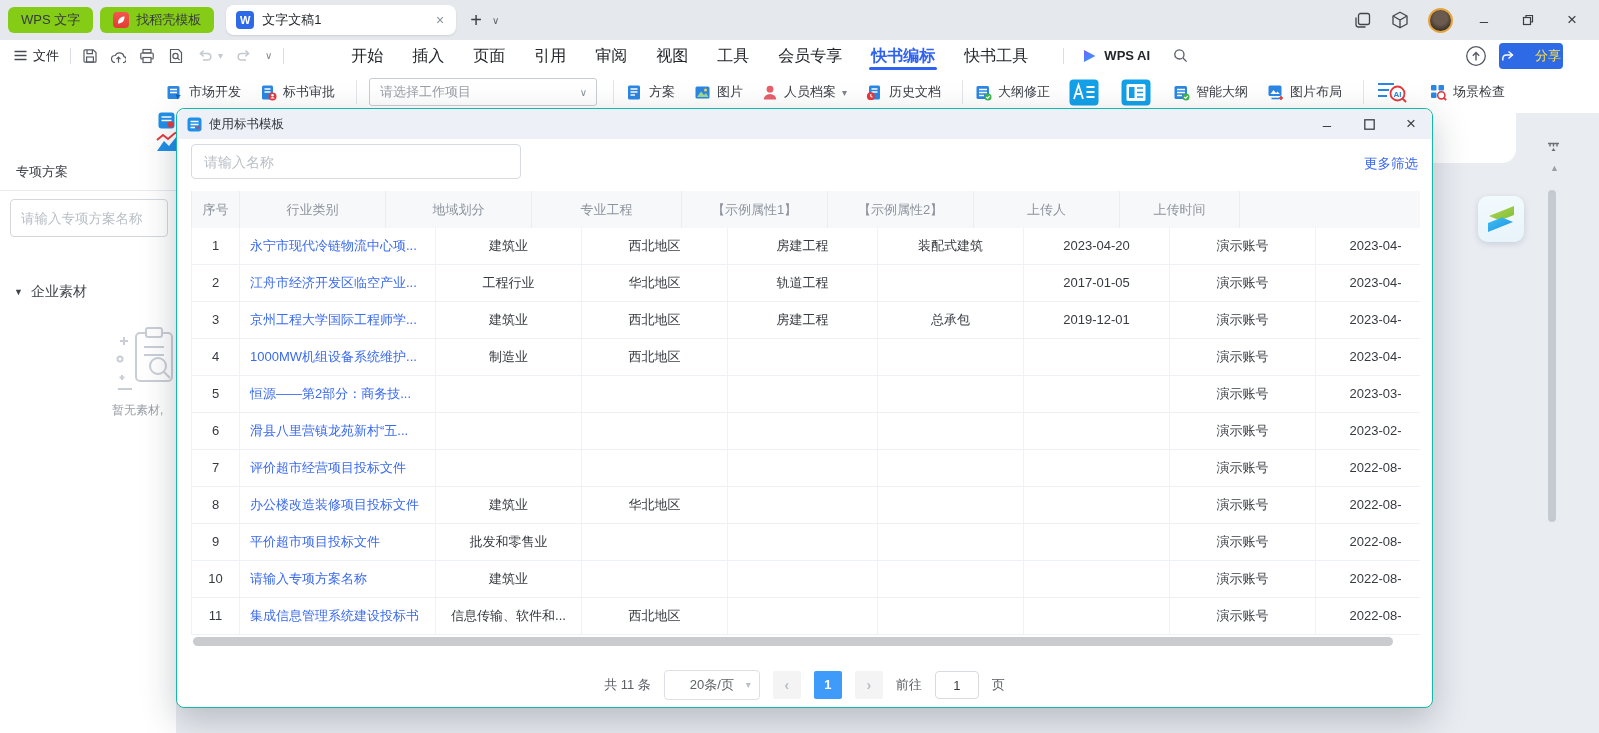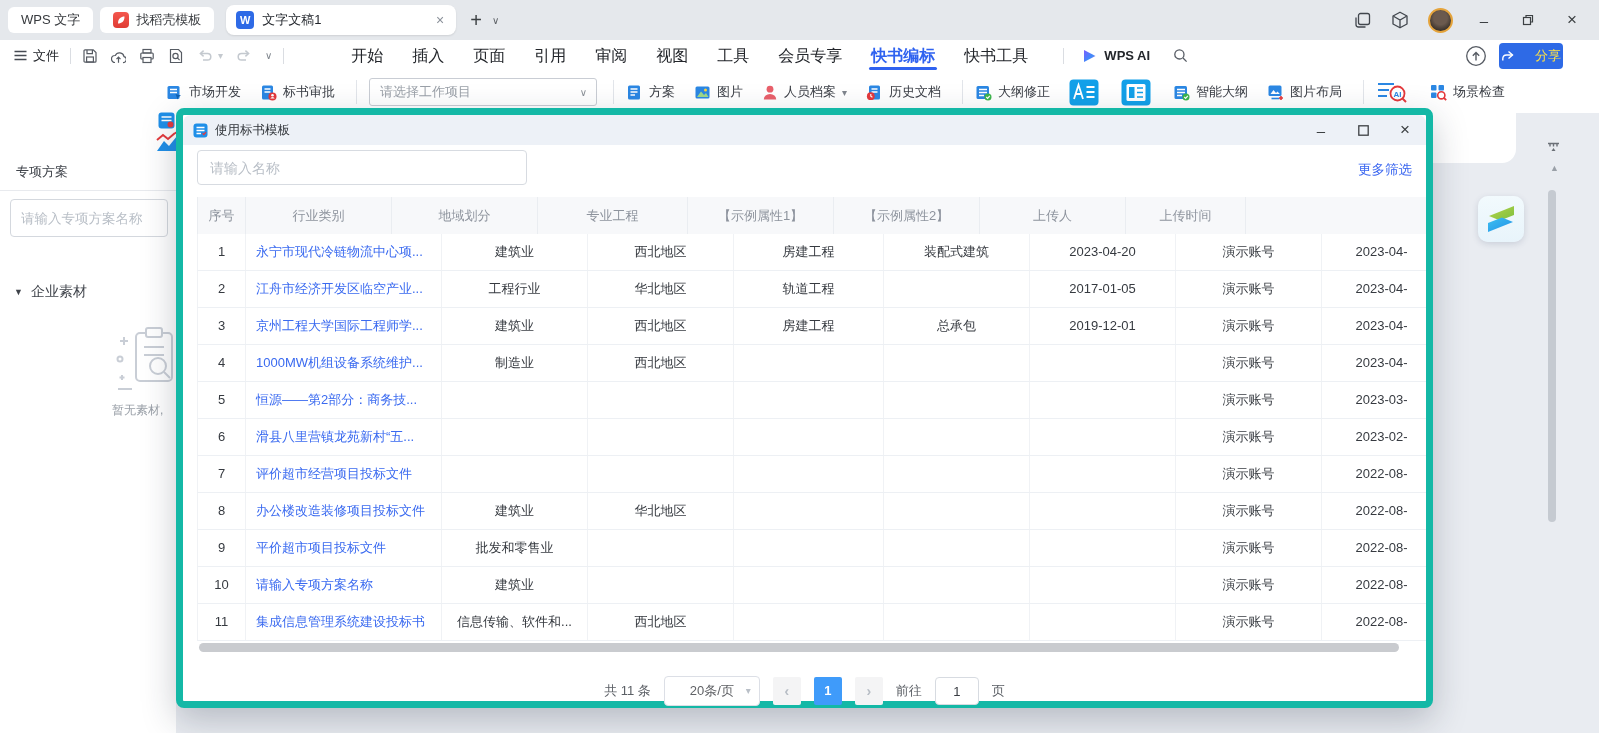--- a/index.html
+++ b/index.html
@@ -1,21 +1,21 @@
 <!DOCTYPE html>
 <html><head>
 <meta charset="utf-8">
 <style>
   * { margin:0; padding:0; box-sizing:border-box; }
   body { font-family:"Liberation Sans","DejaVu Sans",sans-serif; }
   .screen { position:relative; width:1599px; height:733px; overflow:hidden; background:#e9ecf1; font-family:"Liberation Sans","DejaVu Sans",sans-serif; }
 
   
   .titlebar { position:absolute; top:0; left:0; right:0; height:40px; background:#e5e8ec; display:flex; align-items:center; padding-left:8px; }
-  .tab-pill { height:26px; display:flex; align-items:center; gap:7px; padding:0 13px; border-radius:6px; background:#ffffff; font-size:13px; color:#36393d; margin-right:7px; cursor:default; }
+  .tab-pill { height:26px; display:flex; align-items:center; gap:7px; padding:0 13px; border-radius:6px; background:#84cc16; font-size:13px; color:#36393d; margin-right:7px; cursor:default; }
   .docer-icon { width:16px; height:16px; border-radius:4px; background:linear-gradient(180deg,#f4574e,#e03c34); display:inline-block; position:relative; }
   .docer-icon svg { position:absolute; left:2px; top:2px; }
   .tab-active { height:30px; width:230px; background:#fff; border-radius:8px; display:flex; align-items:center; gap:8px; padding:0 10px; margin-left:5px; box-shadow:0 1px 2px rgba(0,0,0,.10); font-size:13px; color:#1f2329; }
   .w-icon { width:18px; height:18px; border-radius:4px; background:#2e6ae6; color:#fff; font-size:11px; font-weight:bold; display:flex; align-items:center; justify-content:center; }
   .tab-title { flex:1; }
   .tab-close { color:#8a9099; font-size:14px; cursor:pointer; padding:0 2px; }
   .newtab { font-size:20px; color:#3c4043; margin-left:14px; cursor:pointer; line-height:20px; }
   .tab-chev { font-size:10px; color:#5f6368; margin-left:10px; cursor:pointer; }
   .title-right { margin-left:auto; display:flex; align-items:center; gap:18px; padding-right:14px; }
   .avatar { width:25px; height:25px; border-radius:50%; border:2px solid #e5a43c; background:radial-gradient(circle at 50% 38%, #6b5a4e 0 40%, #3a322b 75%, #241f1a); }
@@ -61,21 +61,21 @@
   .bg-ic-a { position:absolute; left:158px; top:112px; z-index:2; }
   .bg-ic-b { position:absolute; left:155px; top:131px; z-index:2; }
 
   
   .s-logo { position:absolute; left:1478px; top:196px; width:46px; height:46px; background:linear-gradient(180deg,#f2fafd,#e8f4fb); border-radius:10px; box-shadow:0 2px 6px rgba(60,80,110,.18); display:flex; align-items:center; justify-content:center; z-index:2; cursor:pointer; }
   .ruler-ic { position:absolute; left:1547px; top:139px; z-index:2; cursor:pointer; }
   .scroll-up { position:absolute; left:1550px; top:163px; font-size:9px; color:#9aa0a8; z-index:2; cursor:pointer; }
   .v-thumb { position:absolute; left:1548px; top:190px; width:8px; height:332px; border-radius:4px; background:#c5cad1; z-index:2; cursor:pointer; }
 
   
-  .dialog { position:absolute; left:176px; top:108px; width:1257px; height:600px; background:#fff; border:7px solid #14b8a6; border-radius:8px; box-shadow:0 12px 34px rgba(30,40,60,.25); z-index:10; }
+  .dialog { position:absolute; left:176px; top:108px; width:1257px; height:600px; background:#fff; border:1px solid #14b8a6; border-radius:8px; box-shadow:0 12px 34px rgba(30,40,60,.25); z-index:10; }
   .dlg-titlebar { height:30px; background:#edf1f7; border-radius:8px 8px 0 0; display:flex; align-items:center; padding-left:10px; }
   .dlg-title { font-size:12.5px; color:#2f3338; margin-left:7px; }
   .dlg-ctrls { margin-left:auto; display:flex; }
   .dlg-btn { width:42px; height:30px; display:flex; align-items:center; justify-content:center; color:#3c4043; cursor:pointer; font-size:15px; }
   .dlg-search { position:absolute; left:14px; top:35px; width:330px; height:35px; border:1px solid #d7dbe1; border-radius:4px; font-size:14px; color:#3a3e45; padding:0 12px; outline:none; font-family:inherit; }
   .dlg-search::placeholder { color:#b9bfc7; }
   .more-filters { position:absolute; right:14px; top:46px; font-size:13.5px; color:#3a66f0; cursor:pointer; }
 
   .tbl { position:absolute; left:14px; top:82px; width:1229px; height:446px; overflow:hidden; }
   .thead { display:flex; height:37px; background:#f7f8fa; border-left:1px solid #eaedf1; }

